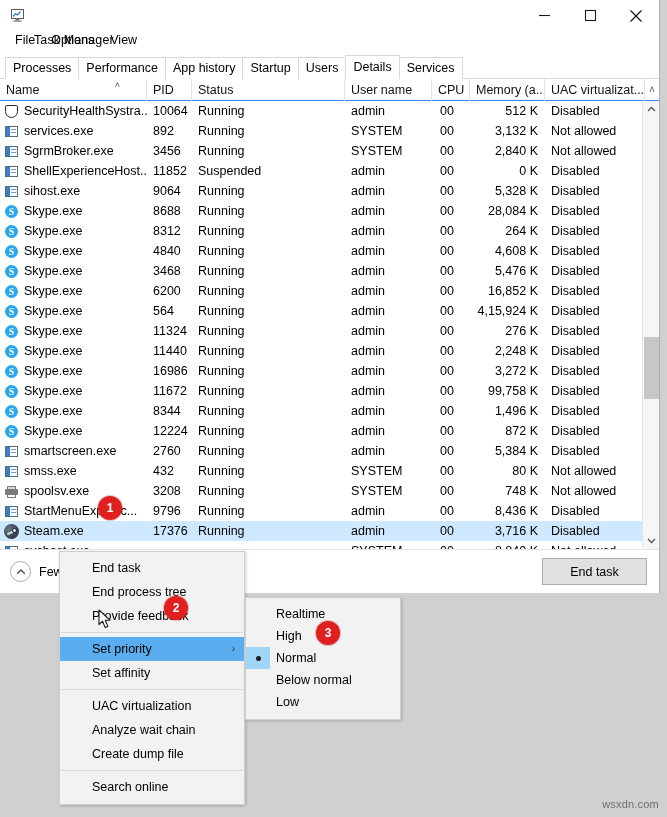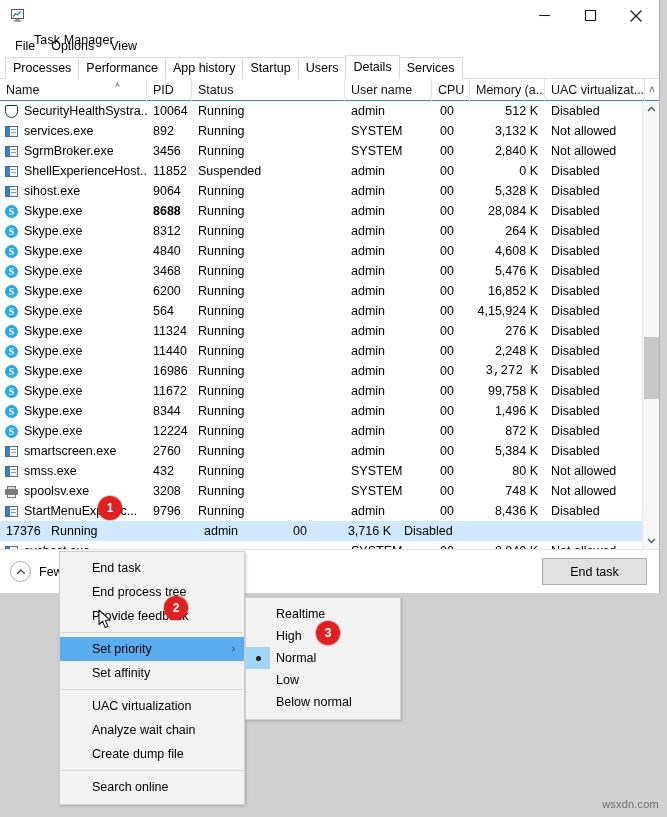--- a/index.html
+++ b/index.html
@@ -33,21 +33,21 @@
     position: absolute; top: 0; height: 31px; width: 46px;
     display: flex; align-items: center; justify-content: center;
     color: #000;
   }
   #btn-min { right: 92px; }
   #btn-max { right: 46px; }
   #btn-close { right: 0px; }
 
   
   #menubar {
-    height: 24px; display: flex; align-items: flex-end;
+    height: 24px; display: flex; align-items: flex-start;
     padding-left: 7px; background: #fff;
   }
   .menuitem {
     font-size: 12.5px; color: #000; padding: 2px 8px;
   }
 
   
   #tabstrip {
     position: relative; height: 24px; background: #fff;
     display: flex; align-items: flex-end; padding-left: 5px;
@@ -399,21 +399,21 @@
             <div class="cell c-mem" style="width: 75px;">5,328 K</div>
             <div class="cell c-uac" style="width: 100px;">Disabled</div>
           </div>
           <div class="row">
             <div class="cell c-name" style="width: 147px;">
               <span class="ic ic-skype">
                 <span class="sk">S</span>
               </span>
               <span class="nm">Skype.exe</span>
             </div>
-            <div class="cell c-pid" style="width: 45px; font-weight: bold;">8688</div>
+            <div class="cell c-pid" style="width: 45px;">8688</div>
             <div class="cell c-status" style="width: 153px;">Running</div>
             <div class="cell c-user" style="width: 87px;">admin</div>
             <div class="cell c-cpu" style="width: 38px;">00</div>
             <div class="cell c-mem" style="width: 75px;">28,084 K</div>
             <div class="cell c-uac" style="width: 100px;">Disabled</div>
           </div>
           <div class="row">
             <div class="cell c-name" style="width: 147px;">
               <span class="ic ic-skype">
                 <span class="sk">S</span>
@@ -515,21 +515,21 @@
             <div class="cell c-name" style="width: 147px;">
               <span class="ic ic-skype">
                 <span class="sk">S</span>
               </span>
               <span class="nm">Skype.exe</span>
             </div>
             <div class="cell c-pid" style="width: 45px;">16986</div>
             <div class="cell c-status" style="width: 153px;">Running</div>
             <div class="cell c-user" style="width: 87px;">admin</div>
             <div class="cell c-cpu" style="width: 38px;">00</div>
-            <div class="cell c-mem" style="width: 75px; font-family: Liberation Mono, monospace;">3,272 K</div>
+            <div class="cell c-mem" style="width: 75px;">3,272 K</div>
             <div class="cell c-uac" style="width: 100px;">Disabled</div>
           </div>
           <div class="row">
             <div class="cell c-name" style="width: 147px;">
               <span class="ic ic-skype">
                 <span class="sk">S</span>
               </span>
               <span class="nm">Skype.exe</span>
             </div>
             <div class="cell c-pid" style="width: 45px;">11672</div>
@@ -628,20 +628,28 @@
               <span class="nm">StartMenuExpe...c...</span>
             </div>
             <div class="cell c-pid" style="width: 45px;">9796</div>
             <div class="cell c-status" style="width: 153px;">Running</div>
             <div class="cell c-user" style="width: 87px;">admin</div>
             <div class="cell c-cpu" style="width: 38px;">00</div>
             <div class="cell c-mem" style="width: 75px;">8,436 K</div>
             <div class="cell c-uac" style="width: 100px;">Disabled</div>
           </div>
           <div class="row selected">
+            <div class="cell c-name" style="width: 147px;">
+              <span class="ic ic-steam">
+                <span class="st"></span>
+                <span class="bar"></span>
+                <span class="dot"></span>
+              </span>
+              <span class="nm">Steam.exe</span>
+            </div>
             <div class="cell c-pid" style="width: 45px;">17376</div>
             <div class="cell c-status" style="width: 153px;">Running</div>
             <div class="cell c-user" style="width: 87px;">admin</div>
             <div class="cell c-cpu" style="width: 38px;">00</div>
             <div class="cell c-mem" style="width: 75px;">3,716 K</div>
             <div class="cell c-uac" style="width: 100px;">Disabled</div>
           </div>
           <div class="row">
             <div class="cell c-name" style="width: 147px;">
               <span class="ic ic-exe">
@@ -701,22 +709,22 @@
       <div class="msep"></div>
       <div class="mi"><span>Search online</span></div>
     </div>
 
   <div id="submenu">
       <div class="si"><span>Realtime</span></div>
       <div class="si"><span>High</span></div>
       <div class="si"><span class="radio">
           <b></b>
         </span><span>Normal</span></div>
+      <div class="si"><span>Below normal</span></div>
       <div class="si"><span>Low</span></div>
-      <div class="si"><span>Below normal</span></div>
     </div>
 
   <div id="cursor">
     <svg width="15" height="21" viewBox="0 0 15 21">
       <polygon points="1,1 1,15.5 4.6,12.2 7.2,18.6 9.8,17.4 7.3,11.3 12,11.2" fill="#ffffff" stroke="#1a1a1a" stroke-width="1.1" stroke-linejoin="round"></polygon>
     </svg>
   </div>
 
   <div class="badge" id="badge1">1</div>
   <div class="badge" id="badge2">2</div>

